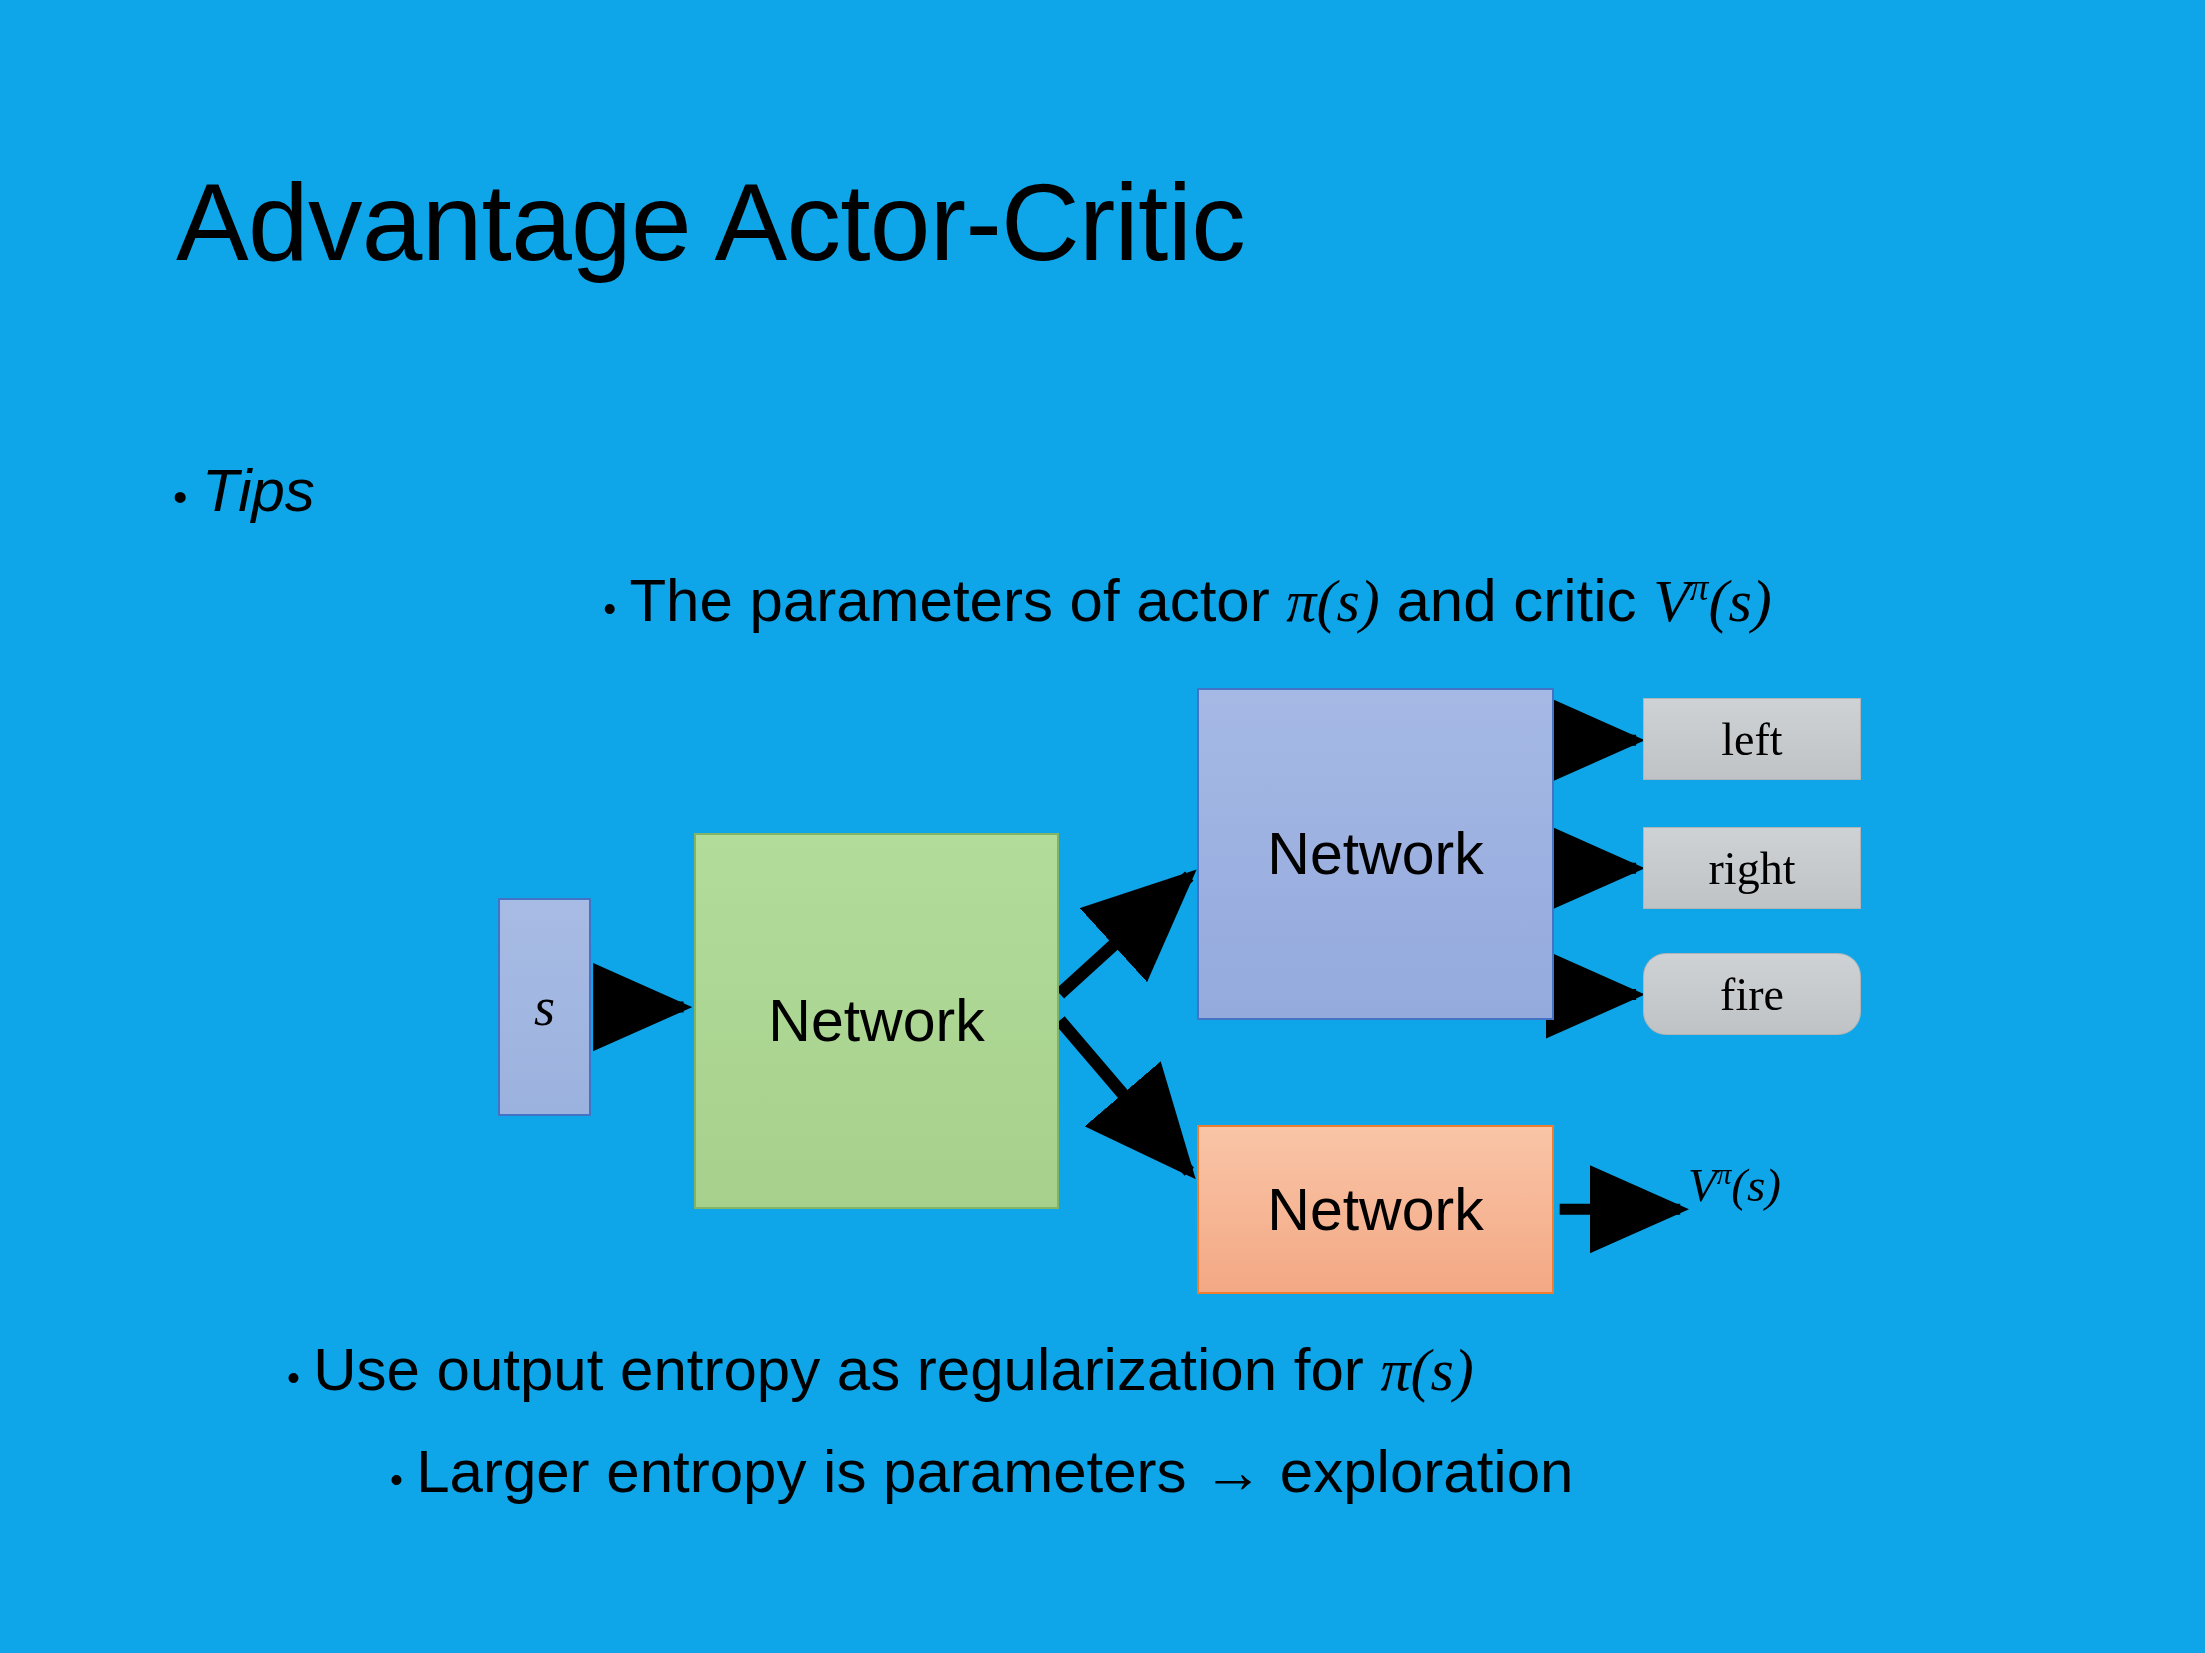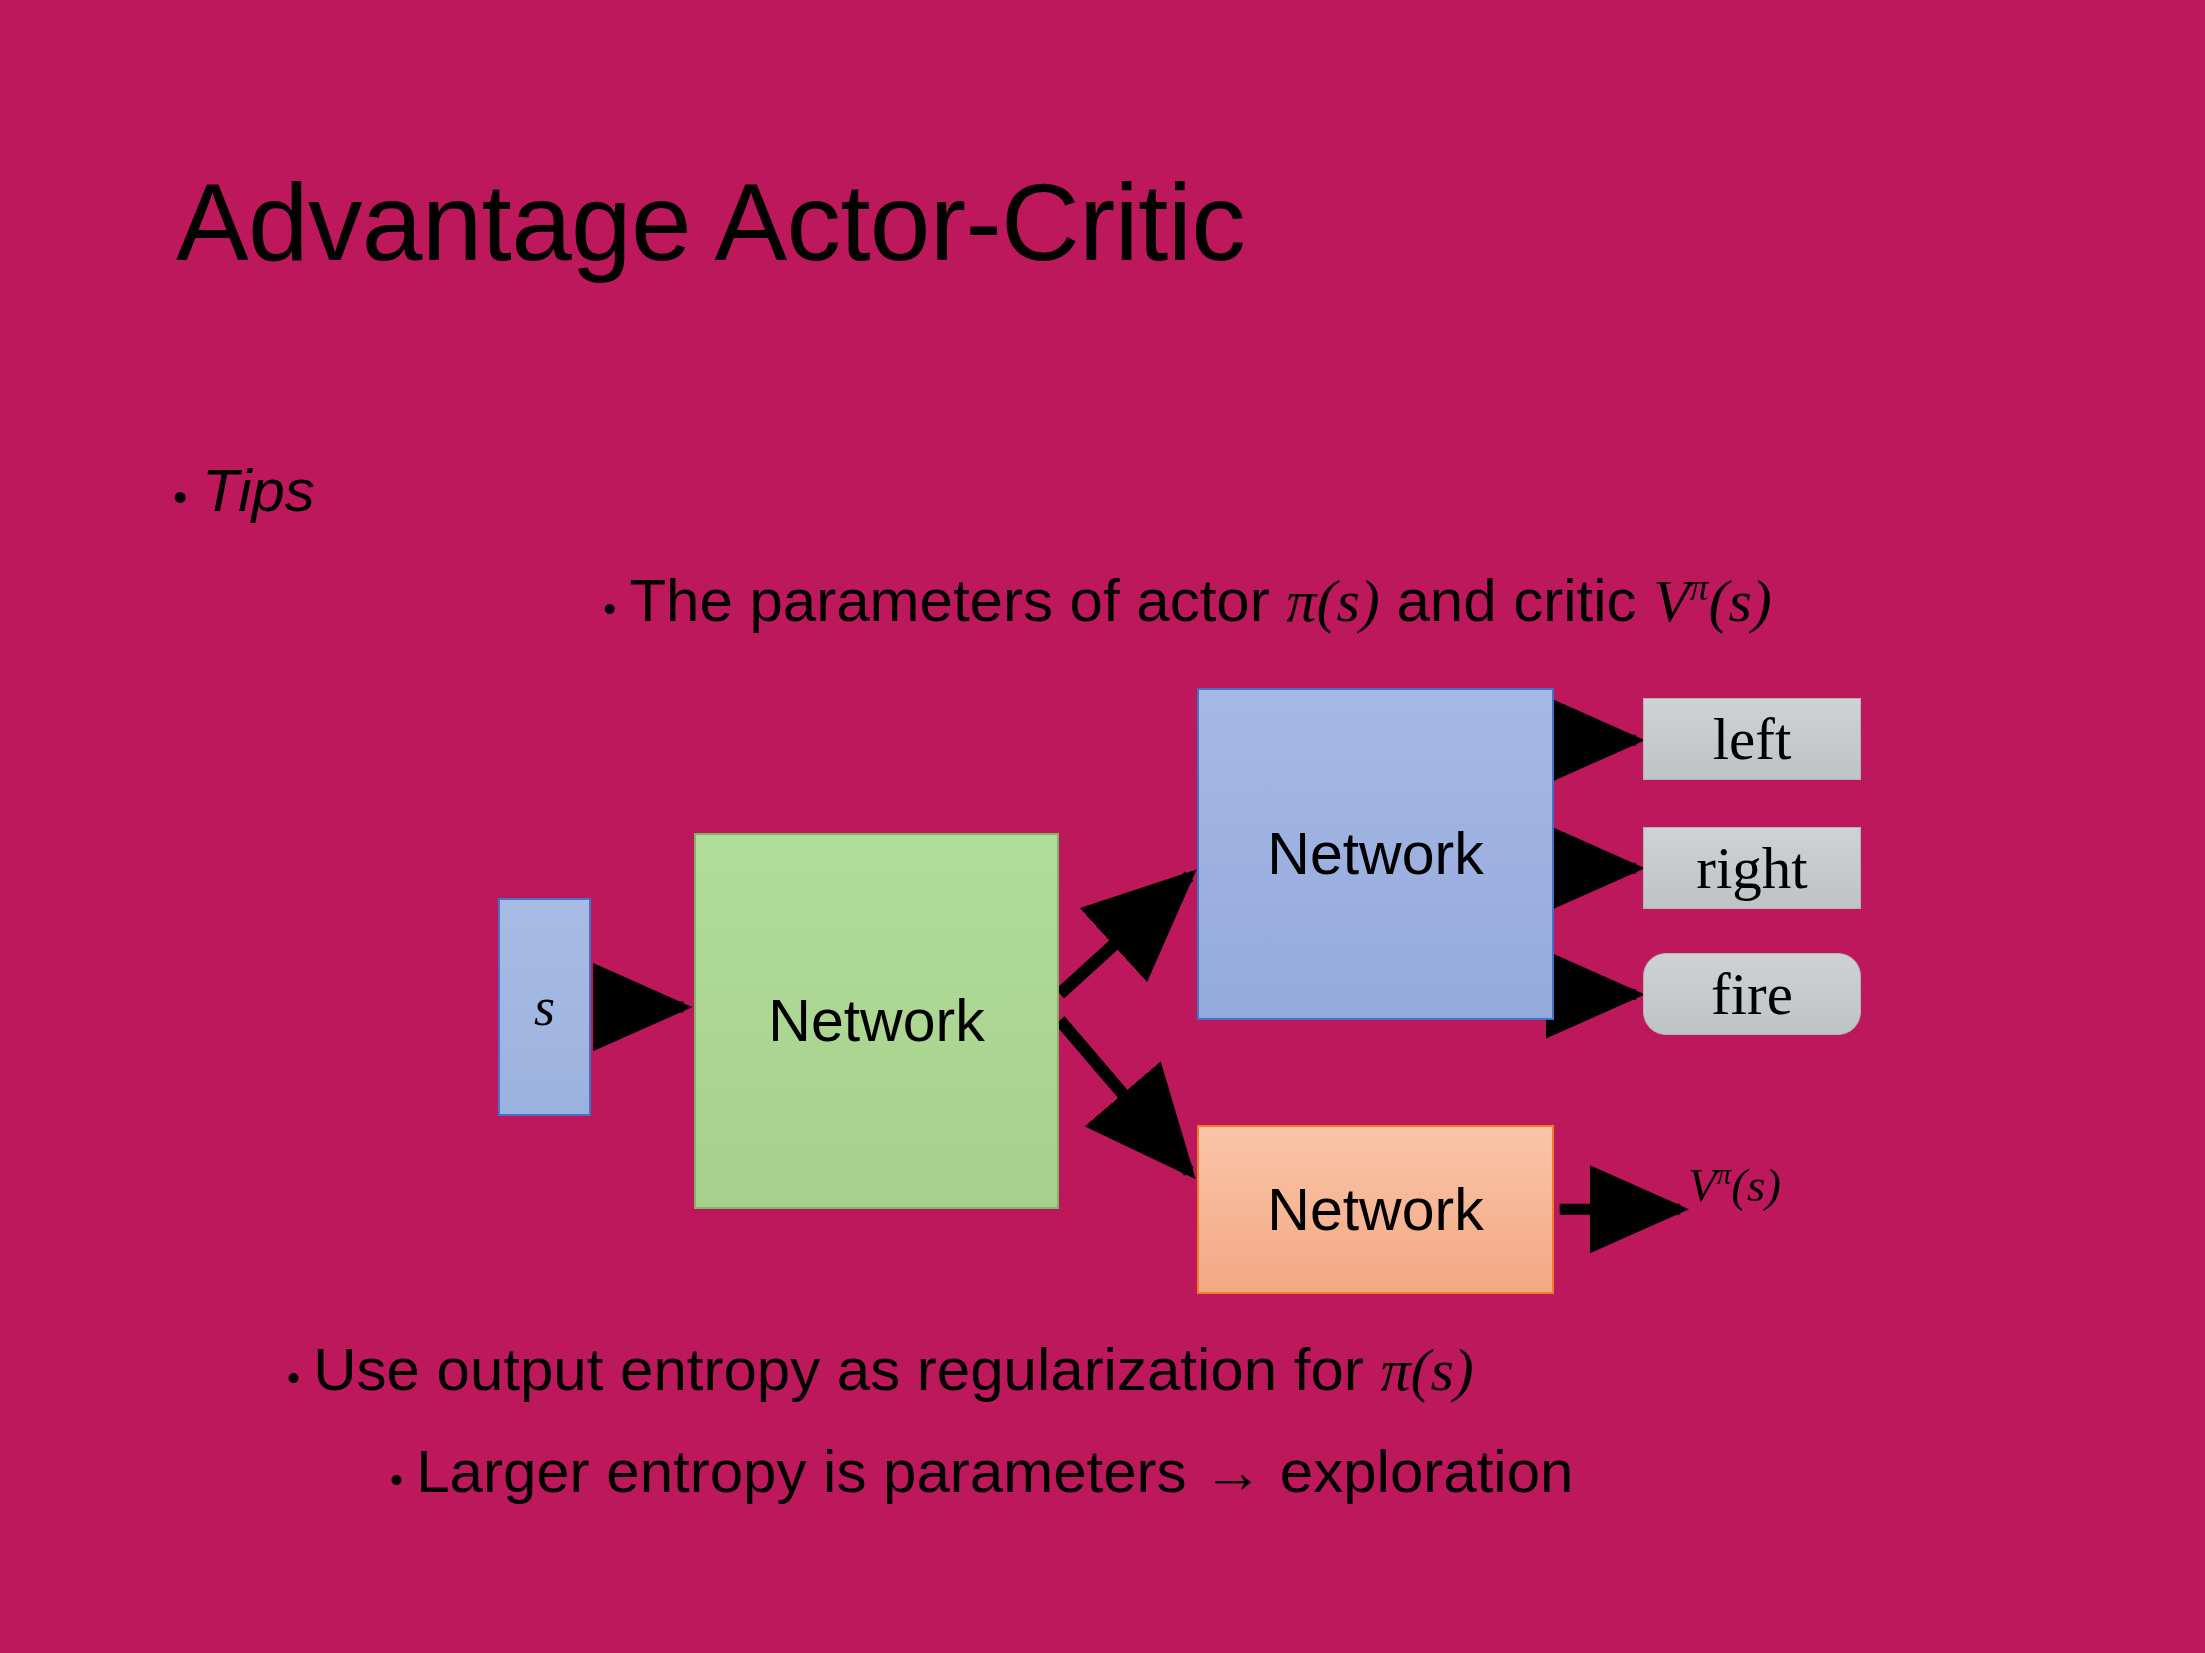--- a/index.html
+++ b/index.html
@@ -14,21 +14,21 @@
     font-family: "Liberation Sans", sans-serif;
     color: #000000;
     position: relative;
   }
 
   #slide {
     position: absolute;
     left: 0; top: 0;
     width: 2205px;
     height: 1654px;
-    background: #be185d;
+    background: #0ea5e9;
   }
 
   
   #slide-title {
     position: absolute;
     left: 176px;
     top: 165px;
     width: 1838px;
     font-size: 109px;
     line-height: 1.05;
@@ -162,21 +162,21 @@
     font-size: 59px;
   }
 
   
   .box-action {
     width: 218px;
     height: 82px;
     background: linear-gradient(to bottom, #cfd2d4 0%, #bfc3c6 100%);
     border: 1.5px solid #b0b4b7;
     font-family: "Liberation Serif", "DejaVu Serif", serif;
-    font-size: 59px;
+    font-size: 46px;
   }
   #box-action-left  { left: 1643px; top: 698px; }
   #box-action-right { left: 1643px; top: 827px; }
   #box-action-fire  { left: 1643px; top: 953px; border-radius: 23px; }
 
   
   #label-value {
     position: absolute;
     left: 1688px;
     top: 1158px;

